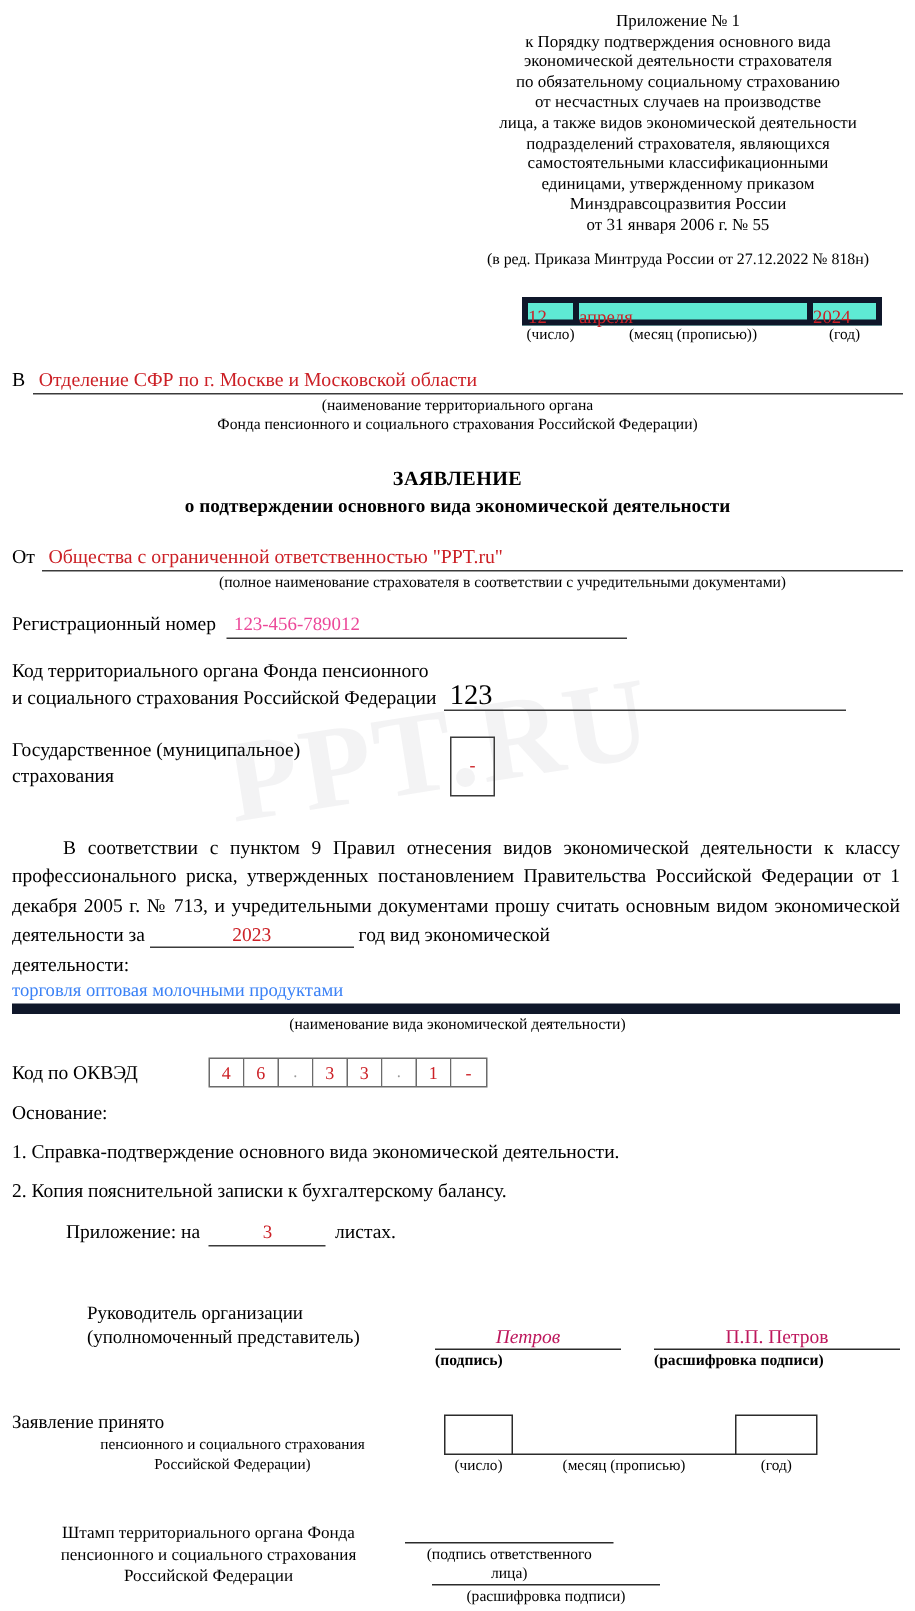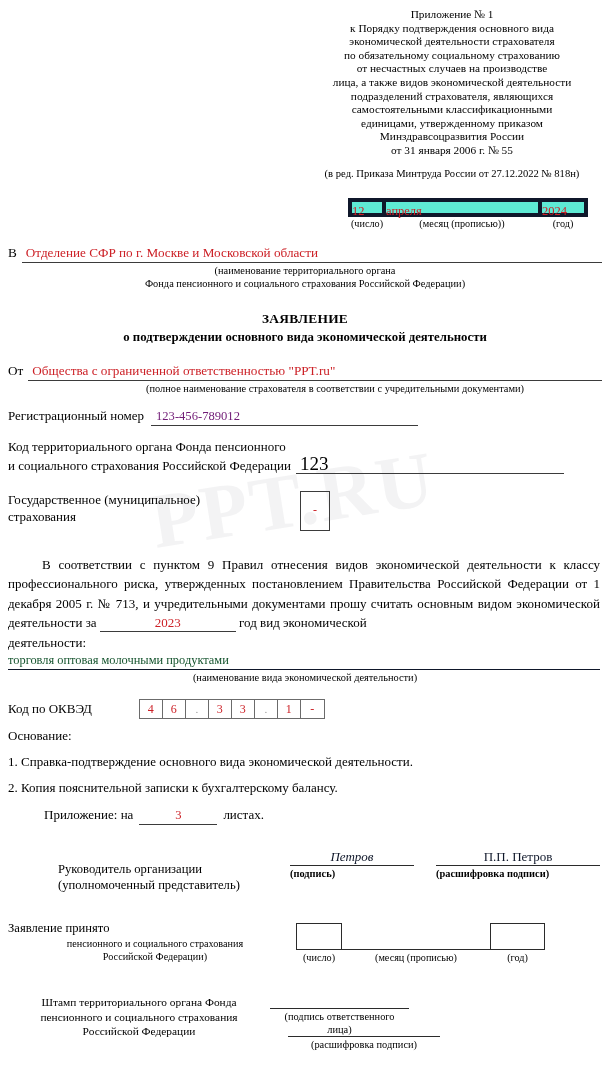--- a/index.html
+++ b/index.html
@@ -145,21 +145,21 @@
     margin-top: 14px;
     margin-left: 8px;
     display: flex;
     align-items: baseline;
   }
   .reg-label { font-size: 13px; white-space: nowrap; }
   .reg-fill {
     width: 262px;
     margin-left: 7px;
     border-bottom: 1px solid #3b3b3b;
-    color: #701a75;
+    color: #ec4899;
     font-size: 12.6px;
     padding-left: 5px;
     padding-bottom: 1px;
   }
 
   
   .code-block {
     margin-top: 12px;
     margin-left: 8px;
     font-size: 13px;
@@ -226,22 +226,22 @@
   .para-cont {
     margin-left: 8px;
     width: 592px;
     font-size: 13px;
     line-height: 19.5px;
   }
   .activity-line {
     margin-top: 1px;
     margin-left: 8px;
     width: 592px;
-    border-bottom: 1px solid #0f172a;
-    color: #14532d;
+    border-bottom: 7px solid #0f172a;
+    color: #3b82f6;
     font-size: 12.4px;
     padding-bottom: 1px;
   }
 
   
   .okved-row {
     margin-top: 14px;
     margin-left: 8px;
     display: flex;
     align-items: center;
@@ -299,28 +299,29 @@
   }
   .sig-label {
     font-size: 12.6px;
     line-height: 16px;
     width: 232px;
     padding-top: 14px;
   }
   .sig-field { display: flex; flex-direction: column; }
   .sig-value {
     text-align: center;
-    color: #0f172a;
+    color: #be185d;
     font-size: 13px;
     font-style: italic;
     border-bottom: 1px solid #2b2b2b;
     padding-bottom: 1px;
     height: 19px;
     line-height: 19px;
     box-sizing: border-box;
+    margin-top: 28px;
   }
   .sig-value.plain { font-style: normal; }
   .sig-cap {
     text-align: left;
     font-size: 10.4px;
     margin-top: 2px;
     font-weight: bold;
   }
   .sw-sign { width: 124px; }
   .sw-decode { width: 164px; margin-left: 22px; }

